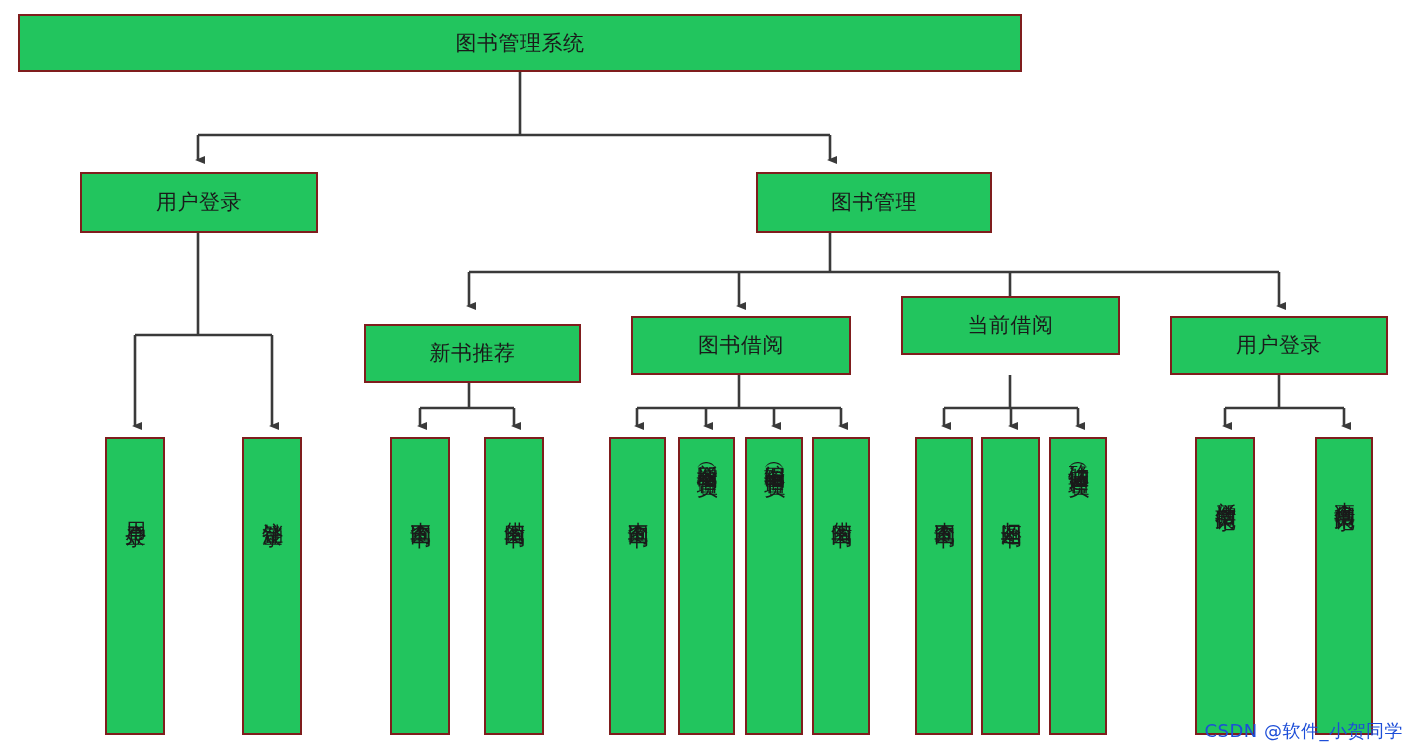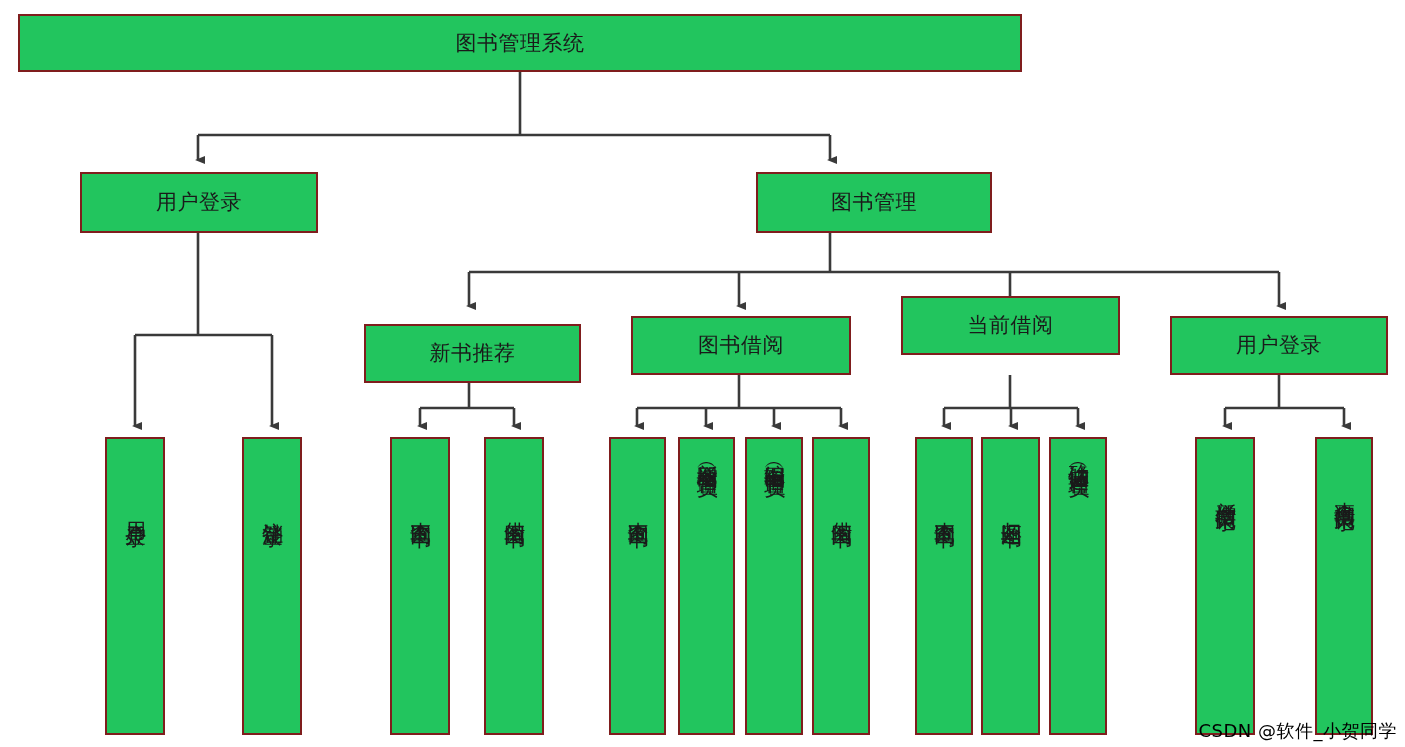--- a/index.html
+++ b/index.html
@@ -69,24 +69,24 @@
     margin-top: 60px;
   }
   .node.vert.mid3 .node-label {
     margin-top: 40px;
   }
   .node.vert.topal .node-label {
     margin-top: 2px;
   }
   #watermark {
     position: absolute;
-    right: 8px;
+    right: 2px;
     bottom: 4px;
     font-size: 18px;
-    color: #000000;
+    color: #1d4ed8;
     letter-spacing: 0.5px;
     white-space: nowrap;
     user-select: none;
   }
 </style>
 </head>
 <body>
 
 <div id="diagram-root">
 

